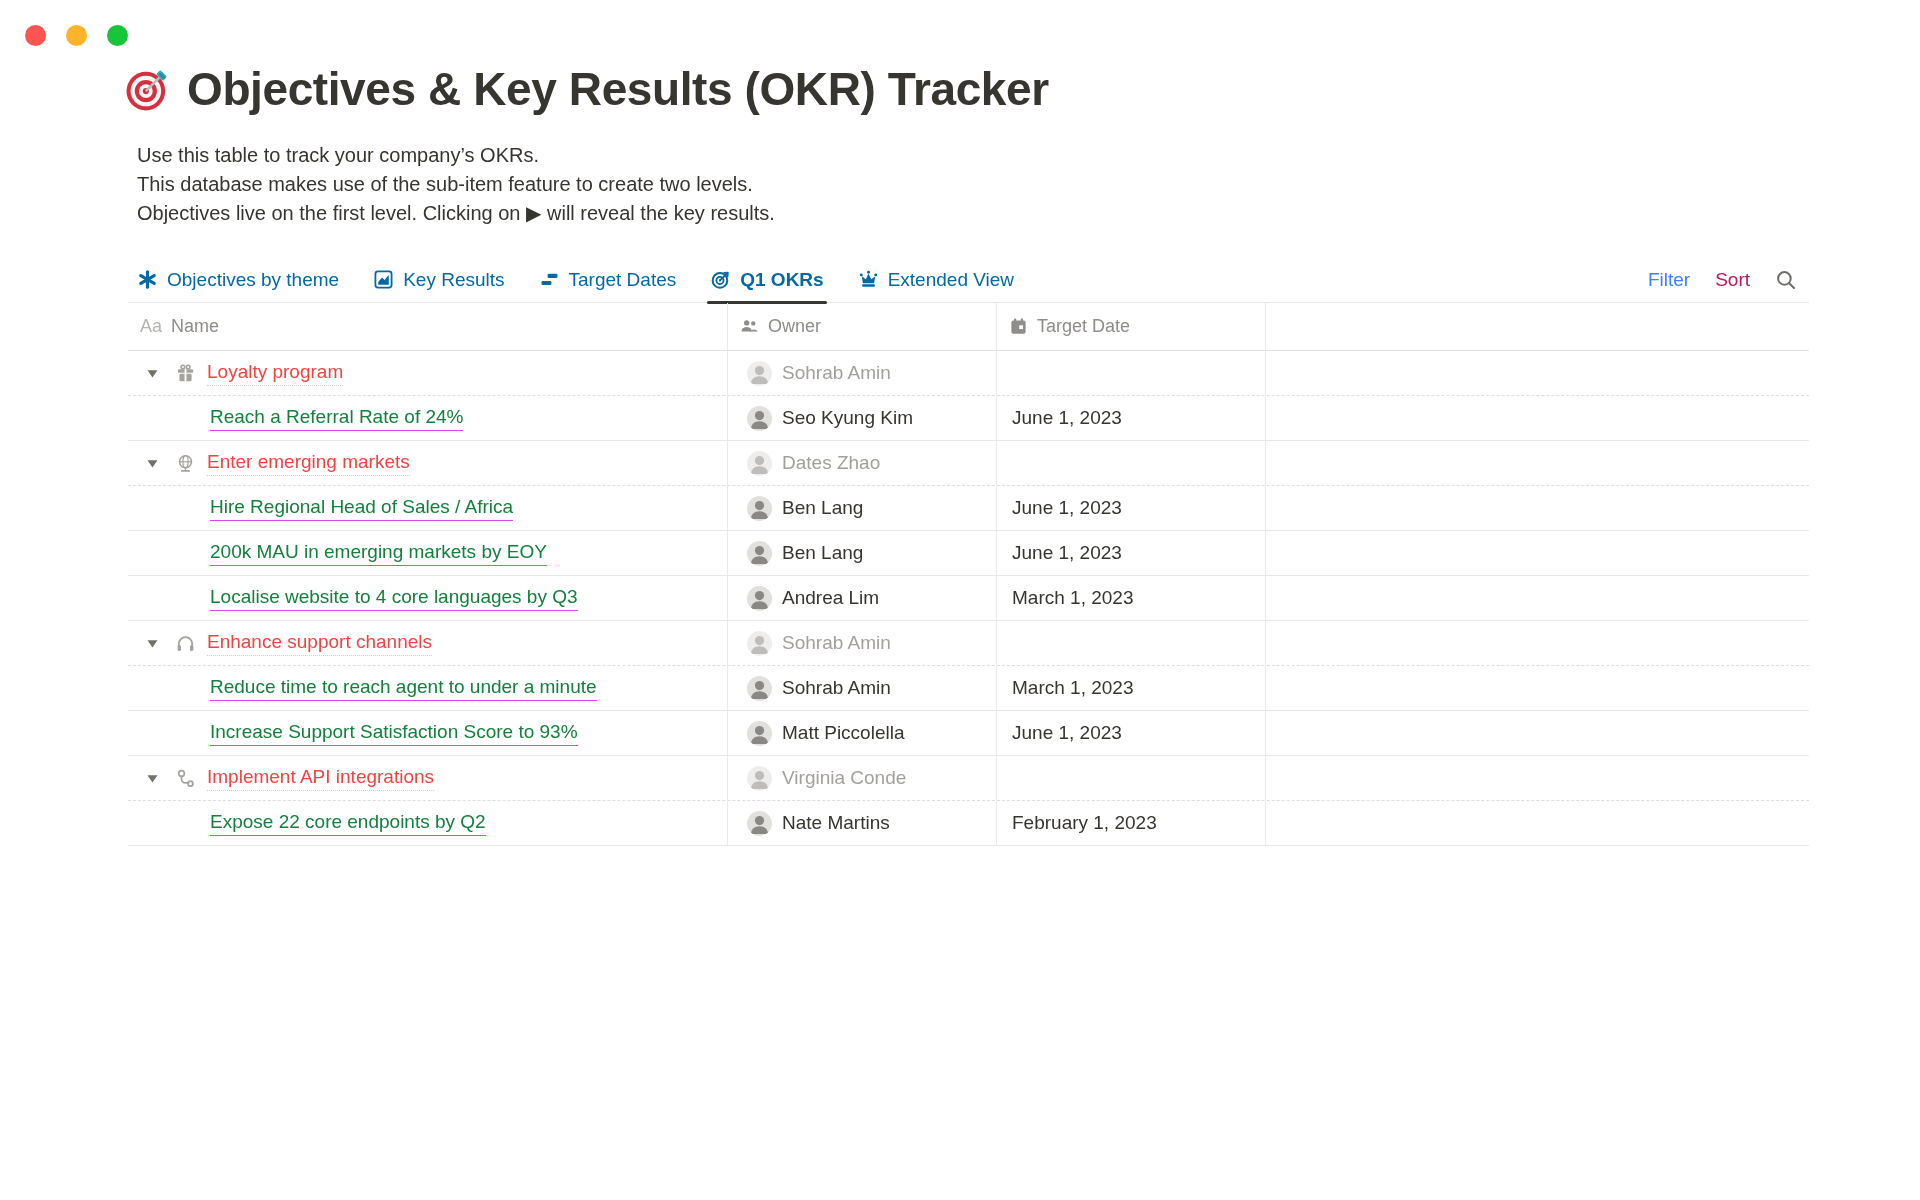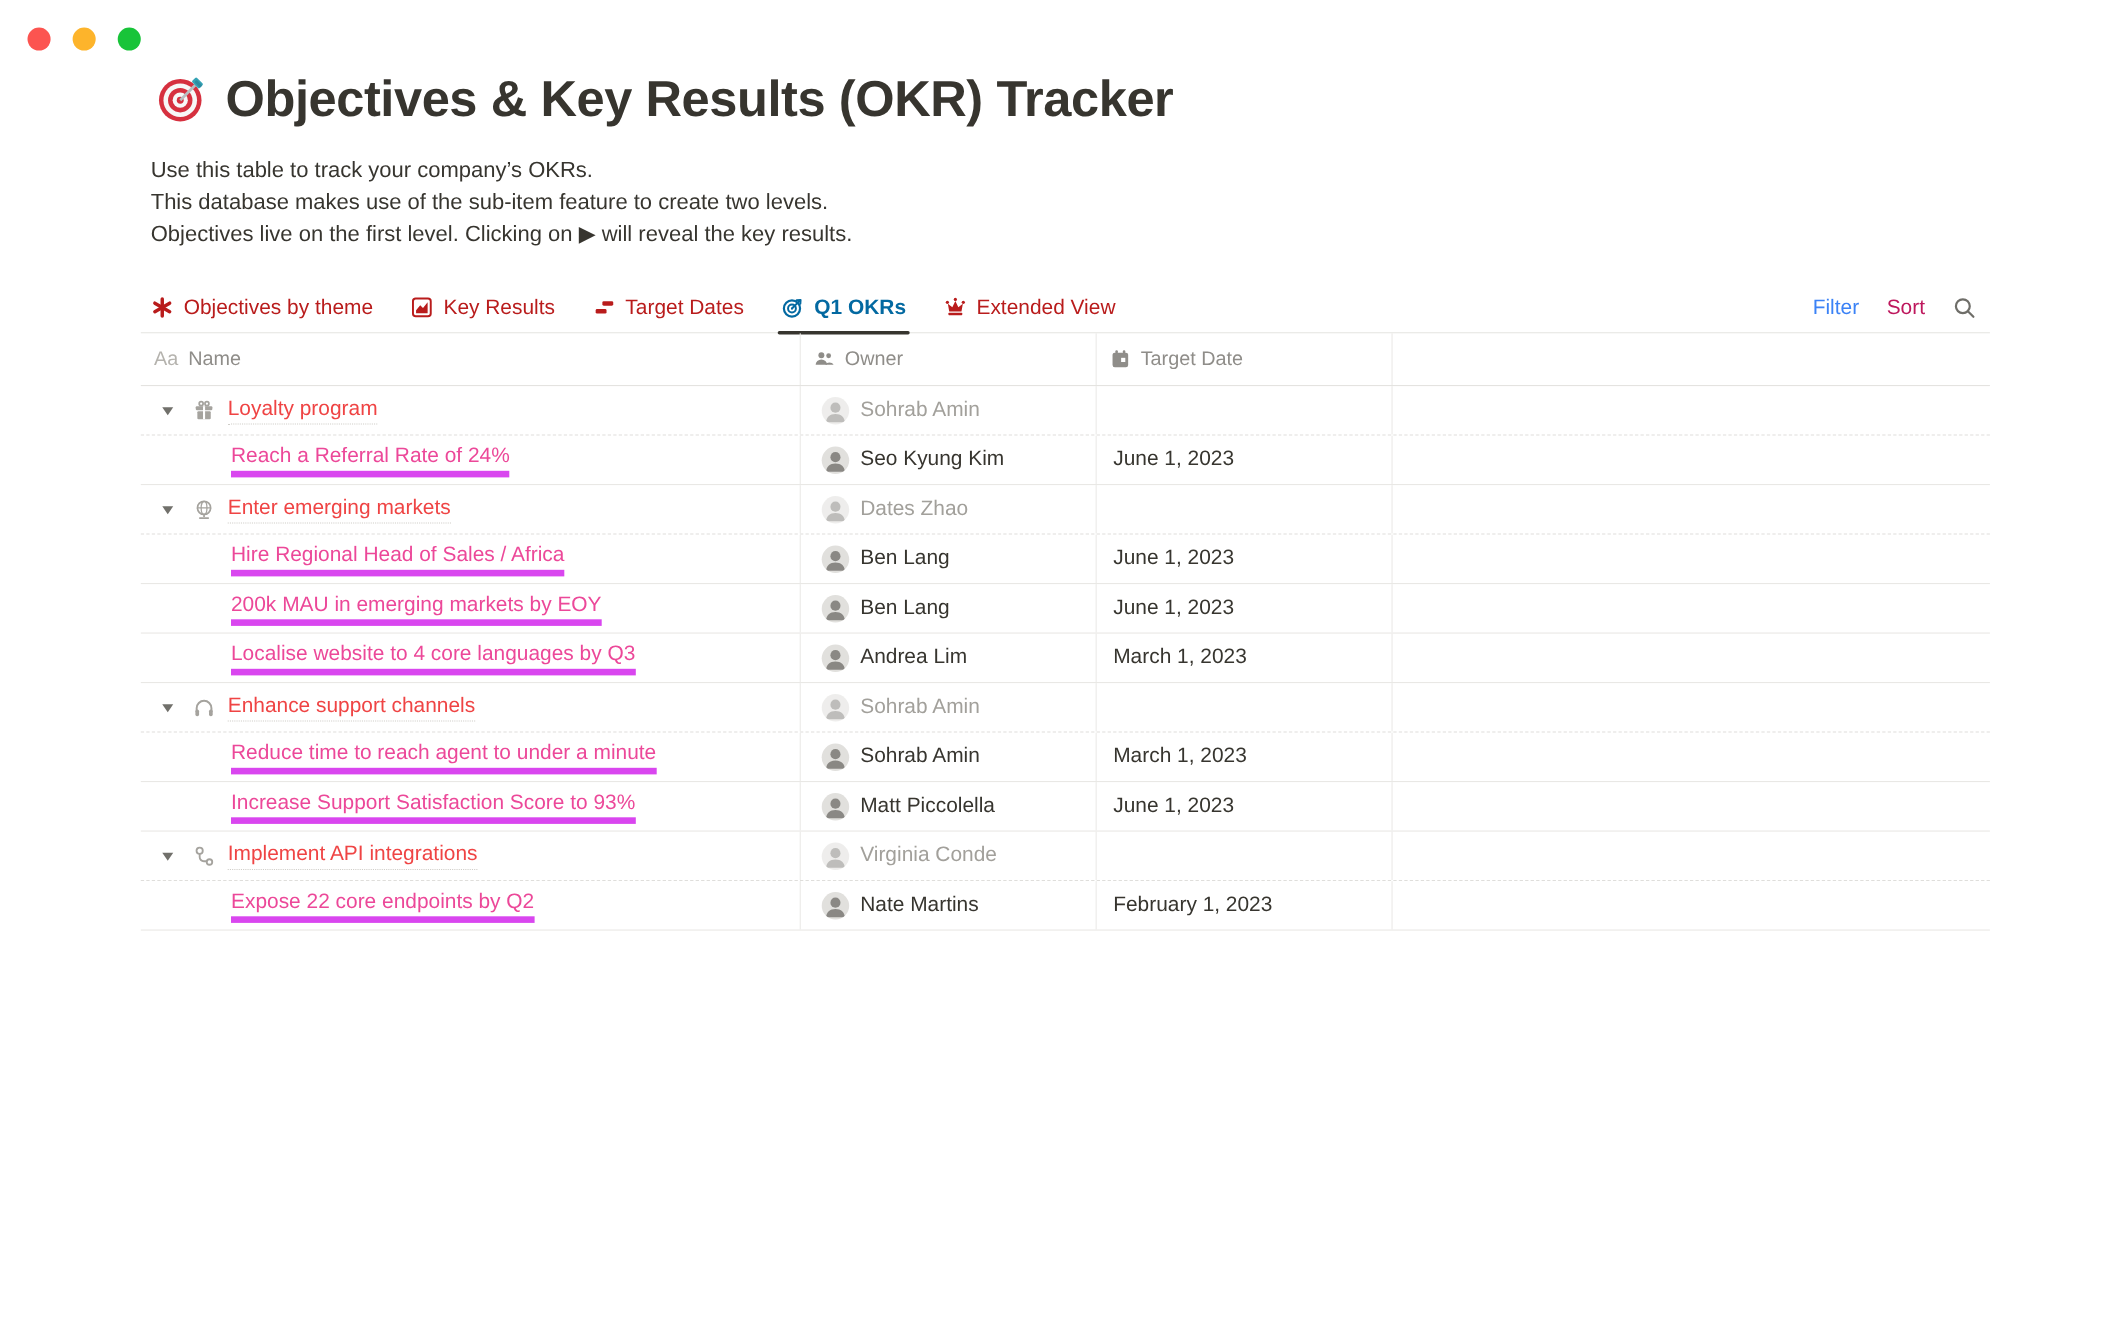--- a/index.html
+++ b/index.html
@@ -4,34 +4,34 @@
 <style>
   * { margin:0; padding:0; box-sizing:border-box; }
   html,body { width:1920px; height:1200px; background:#fff; }
   body { font-family:"Liberation Sans", sans-serif; color:#37352f; position:relative; overflow:hidden; }
 
   
   .traffic { position:absolute; top:25px; left:25px; display:flex; gap:20px; }
   .traffic .dot { width:21px; height:21px; border-radius:50%; display:inline-block; }
 
   
-  .page-title { position:absolute; left:144px; top:62px; display:flex; align-items:center; gap:15px;
+  .page-title { position:absolute; left:126px; top:62px; display:flex; align-items:center; gap:15px;
                 font-size:46px; font-weight:700; letter-spacing:-0.4px; color:#37352f; }
   .title-emoji svg { width:46px; height:46px; display:block; }
 
   
   .page-desc { position:absolute; left:137px; top:141px; font-size:20px; line-height:29px; color:#37352f; }
   .page-desc p { margin:0; }
 
   
   .toolbar { position:absolute; left:128px; top:257px; width:1681px; height:46px;
              display:flex; align-items:center; border-bottom:1px solid #e7e6e3; }
   .tabs { display:flex; align-items:center; height:100%; padding-left:9px; gap:34px; }
   .tab { display:flex; align-items:center; gap:9px; height:100%; font-size:19px; font-weight:500;
-         color:#b91c1c; background:none; border:none; font-family:inherit; position:relative; cursor:pointer; }
+         color:#0369a1; background:none; border:none; font-family:inherit; position:relative; cursor:pointer; }
   .tab.active { color:#0369a1; font-weight:700; }
   .tab.active::after { content:""; position:absolute; left:-3px; right:-3px; bottom:-2px; height:3px;
                        background:#37352f; border-radius:2px; }
   .tab-icon svg { width:21px; height:21px; display:block; }
   .actions { margin-left:auto; display:flex; align-items:center; gap:25px; font-size:19px; padding-right:12px; }
   .action-btn { background:none; border:none; font-family:inherit; font-size:19px; cursor:pointer; }
   .action-sort { color:#be185d; }
   .search-btn { color:#6f6e69; display:flex; align-items:center; }
   .search-btn svg { width:22px; height:22px; display:block; }
 
@@ -51,22 +51,22 @@
   .row .cell.c3 { border-right:none; }
   .row.objective { border-bottom-style:dashed; border-bottom-color:#dfdedb; }
 
   .name-cell { padding-left:14px; }
   .key-result .name-cell { padding-left:82px; }
   .toggle { width:20px; display:flex; justify-content:center; align-items:center; color:#71706b;
             background:none; border:none; cursor:pointer; margin-right:13px; }
   .toggle svg { width:13px; height:13px; display:block; }
   .obj-icon { color:#a5a39e; margin-right:11px; display:flex; }
   .obj-icon svg { width:21px; height:21px; display:block; }
-  .name-text { font-weight:500; line-height:24px; white-space:nowrap; color:#ec4899;
-               border-bottom:6px solid #d946ef; padding-bottom:1px; cursor:pointer; }
+  .name-text { font-weight:500; line-height:24px; white-space:nowrap; color:#15803d;
+               border-bottom:1px solid #d946ef; padding-bottom:1px; cursor:pointer; }
   .objective .name-text { color:#ef4444; font-weight:400; border-bottom:1px dotted #cfcdc8; }
 
   .owner-cell { padding-left:19px; gap:10px;text-align:right; }
   .avatar { width:25px; height:25px; border-radius:50%; overflow:hidden; background:#e1e0dd; flex:none; }
   .avatar svg { width:25px; height:25px; display:block; }
   .owner-name { white-space:nowrap; }
   .objective .owner-name { color:#a2a09b; }
   .objective .avatar { opacity:.55; }
 
   .date-cell { padding-left:15px; }

